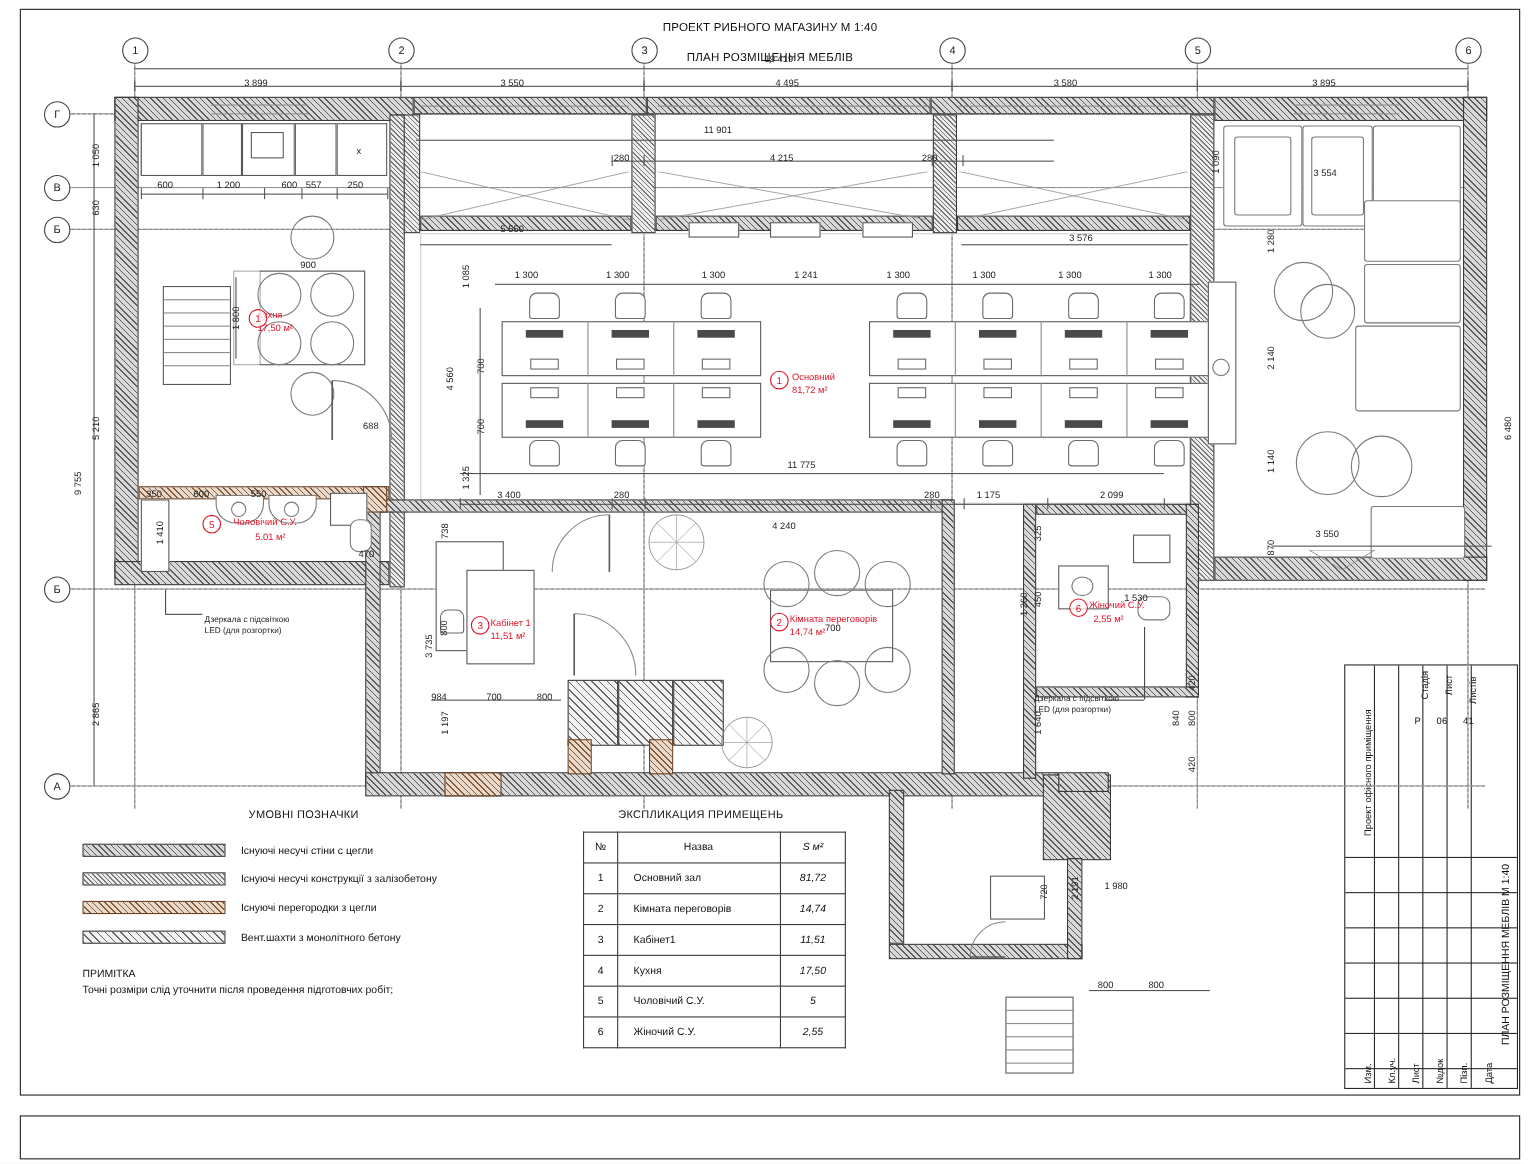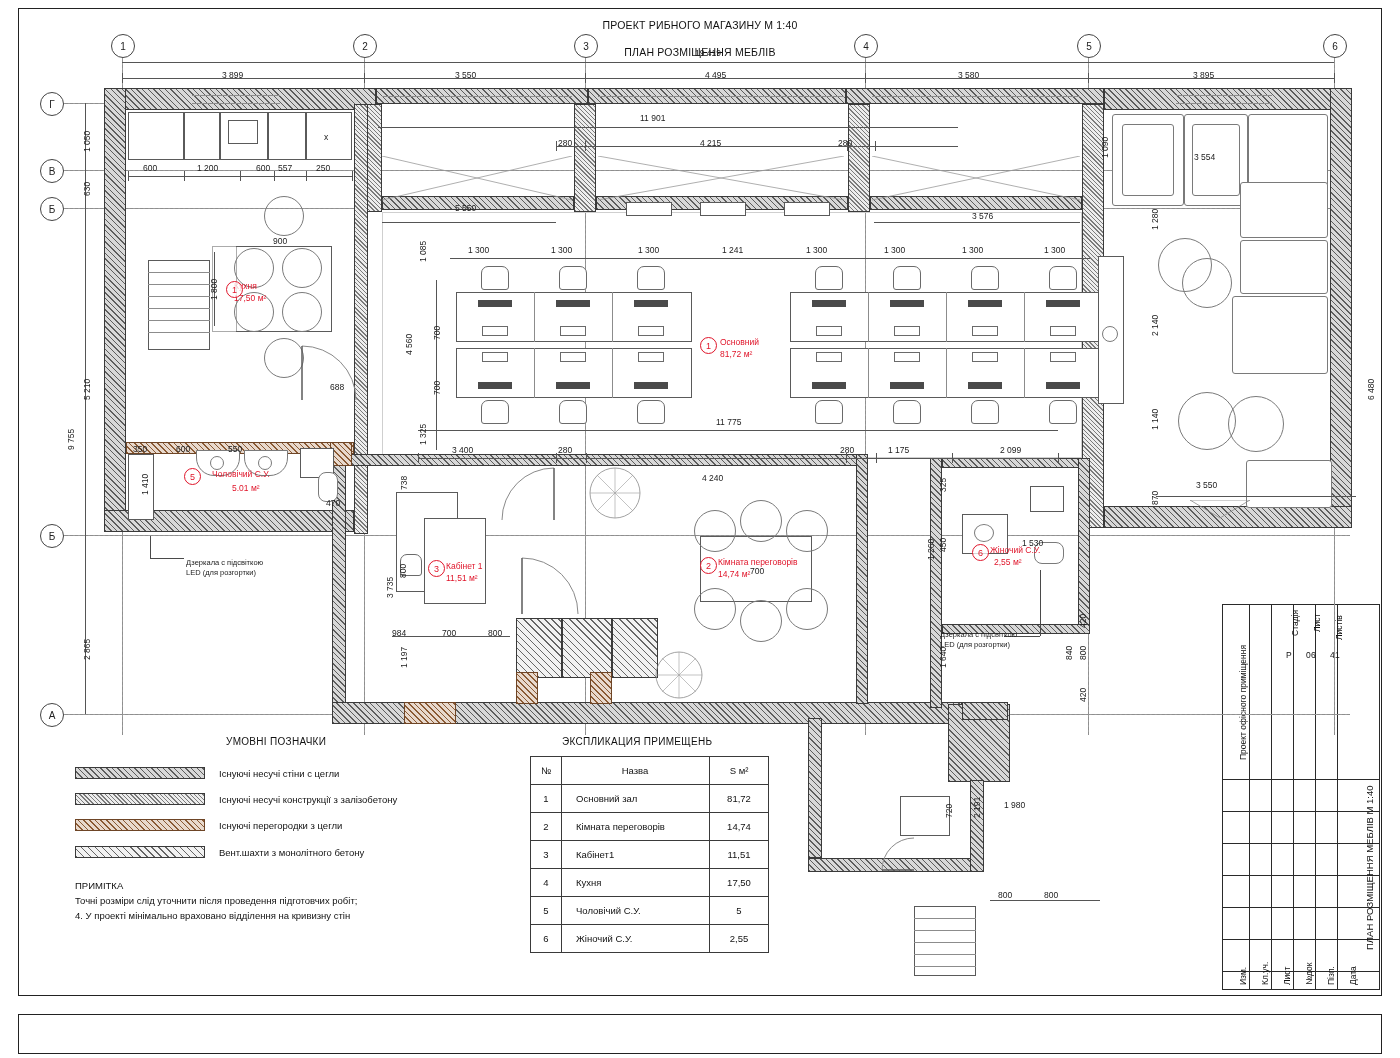--- a/index.html
+++ b/index.html
@@ -228,21 +228,21 @@
     background: #fff;
   }
   table.exp th, table.exp td {
     border: 1px solid #3a3a3a;
     text-align: center;
     height: 25px;
     font-weight: normal;
   }
   table.exp .c1 { width: 28px; }
   table.exp .c2 { width: 132px; text-align: left; padding-left: 14px; }
-  table.exp .c3 { width: 56px; }
+  table.exp .c3 { width: 56px; font-style: italic; }
 
   
   .tb {
     position: absolute;
     left: 1222px; top: 604px;
     width: 158px; height: 386px;
     border: 1px solid #2a2a2a;
     box-sizing: border-box;
     background: #fff;
   }
@@ -718,21 +718,20 @@
     <div class="legend-label">Існуючі перегородки з цегли</div>
   </div>
   <div class="legend-row" style="left:75px;top:846px;">
     <div class="swatch sw4"></div>
     <div class="legend-label">Вент.шахти з монолітного бетону</div>
   </div>
 
   <div class="note-title" style="left:75px;top:880px;">ПРИМІТКА</div>
   <div class="note-list" style="left:75px;top:894px;width:470px;">
     <div>Точні розміри слід уточнити після проведення підготовчих робіт;</div>
-    <div>4. У проекті мінімально враховано відділення на кривизну стін</div>
   </div>
 
   <div class="exp-title" style="left:562px;top:736px;">ЭКСПЛИКАЦИЯ ПРИМЕЩЕНЬ</div>
   <table class="exp" style="left:530px;top:756px;">
     <thead>
       <tr>
         <th class="c1">№</th>
         <th class="c2" style="text-align:center;padding-left:0;">Назва</th>
         <th class="c3">S м²</th>
       </tr>

